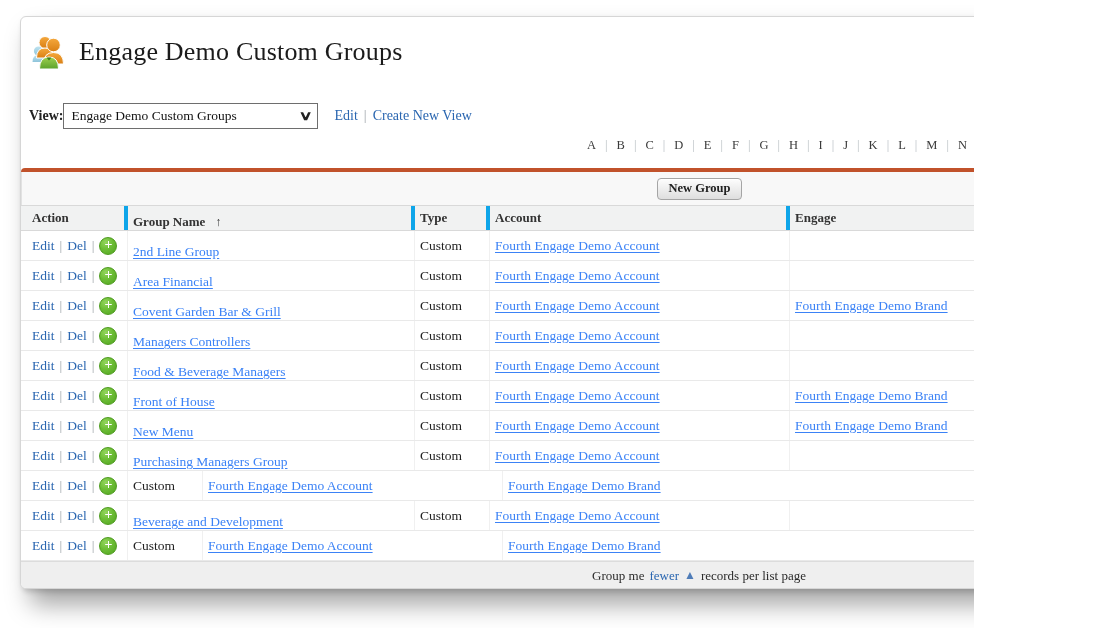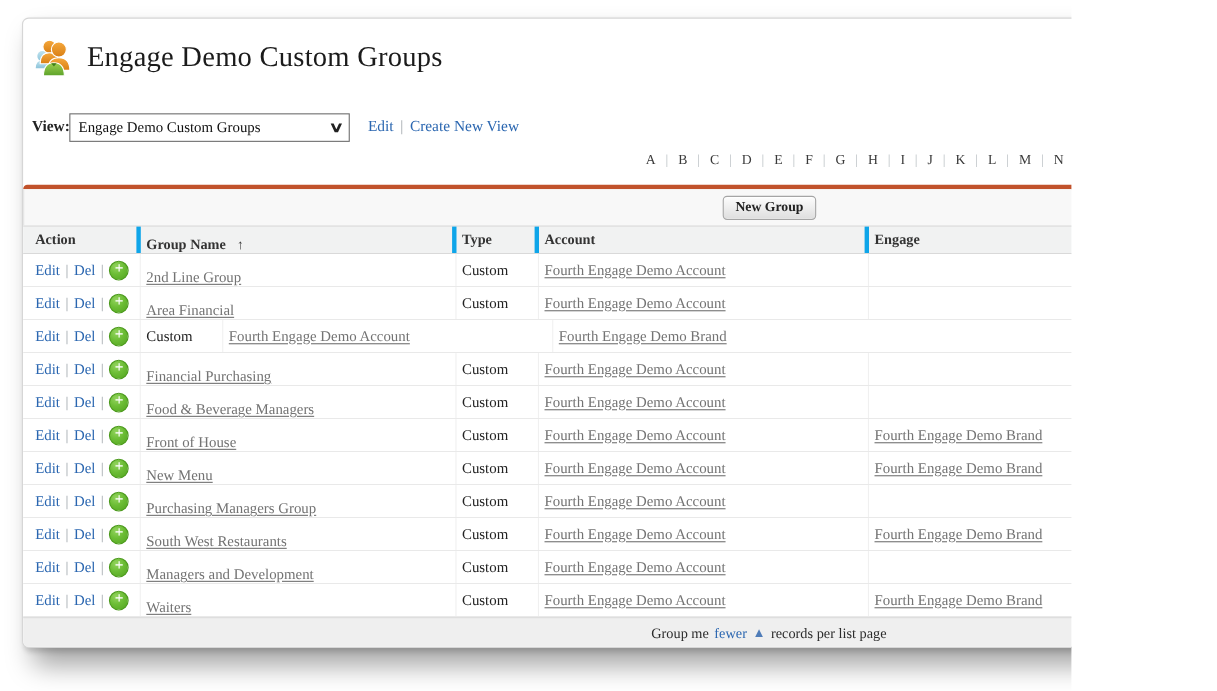--- a/index.html
+++ b/index.html
@@ -52,21 +52,21 @@
   .thead { display:flex; height:26px; background:#f1f2f2; border-top:1px solid #d9d9d9; border-bottom:1px solid #d9d9d9; }
   .hcell { display:flex; align-items:center; font-size:13px; font-weight:bold; color:#333;
            border-right:4px solid #0ea5e9; padding-left:5px; cursor:pointer; }
   .sort { font-size:12px; font-weight:400; margin-left:10px; color:#333; }
 
   .trow { display:flex; height:30px; background:#fff; border-bottom:1px solid #e9e9e9; }
   .cell { display:flex; align-items:center; font-size:13.5px; color:#222; border-right:1px solid #f0f0f0;
           padding-left:5px; overflow:hidden; white-space:nowrap; }
   .c1 { width:107px; } .c2 { width:287px;align-items:flex-end; } .c3 { width:75px; } .c4 { width:300px; } .c5 { flex:1; }
   .c1 { padding-left:11px; gap:5px; }
-  .dark-link { color:#737373; text-decoration:underline; text-underline-offset:2px; cursor:pointer; }
+  .dark-link { color:#3b82f6; text-decoration:underline; text-underline-offset:2px; cursor:pointer; }
 
   .plus { width:18px; height:18px; border-radius:50%; flex:0 0 auto;
           background:radial-gradient(circle at 35% 28%, #93d45e 0%, #6cbd35 45%, #51a31f 100%);
           border:1px solid #4c9a1d; display:flex; align-items:center; justify-content:center; cursor:pointer; }
   .plus-glyph { color:#fff; font-size:14px; font-weight:bold; line-height:1; margin-top:-1px; }
 
   .tfoot { height:28px; background:#efefef; border-top:1px solid #dcdcdc;
            display:flex; align-items:center; justify-content:center; gap:5px; font-size:13px; color:#2b2b2b; }
   .up-tri { color:#4f7cb8; font-size:12px; cursor:pointer; }
 </style>
@@ -228,20 +228,23 @@
   <div class="trow">
     <div class="cell c1">
       <a class="blue-link">Edit</a>
       <span class="pipe">|</span>
       <a class="blue-link">Del</a>
       <span class="pipe">|</span>
       <span class="plus">
                   <span class="plus-glyph">+</span>
                 </span>
     </div>
+    <div class="cell c2">
+      <a class="dark-link">Covent Garden Bar &amp; Grill</a>
+    </div>
     <div class="cell c3">
       <span>Custom</span>
     </div>
     <div class="cell c4">
       <a class="dark-link">Fourth Engage Demo Account</a>
     </div>
     <div class="cell c5">
       <a class="dark-link">Fourth Engage Demo Brand</a>
     </div>
   </div>
@@ -250,21 +253,21 @@
     <div class="cell c1">
       <a class="blue-link">Edit</a>
       <span class="pipe">|</span>
       <a class="blue-link">Del</a>
       <span class="pipe">|</span>
       <span class="plus">
                   <span class="plus-glyph">+</span>
                 </span>
     </div>
     <div class="cell c2">
-      <a class="dark-link">Financial Purchasing</a>
+      <a class="dark-link">Managers Controllers</a>
     </div>
     <div class="cell c3">
       <span>Custom</span>
     </div>
     <div class="cell c4">
       <a class="dark-link">Fourth Engage Demo Account</a>
     </div>
     <div class="cell c5">
       <a class="dark-link"></a>
     </div>
@@ -369,23 +372,20 @@
   <div class="trow">
     <div class="cell c1">
       <a class="blue-link">Edit</a>
       <span class="pipe">|</span>
       <a class="blue-link">Del</a>
       <span class="pipe">|</span>
       <span class="plus">
                   <span class="plus-glyph">+</span>
                 </span>
     </div>
-    <div class="cell c2">
-      <a class="dark-link">South West Restaurants</a>
-    </div>
     <div class="cell c3">
       <span>Custom</span>
     </div>
     <div class="cell c4">
       <a class="dark-link">Fourth Engage Demo Account</a>
     </div>
     <div class="cell c5">
       <a class="dark-link">Fourth Engage Demo Brand</a>
     </div>
   </div>
@@ -394,45 +394,42 @@
     <div class="cell c1">
       <a class="blue-link">Edit</a>
       <span class="pipe">|</span>
       <a class="blue-link">Del</a>
       <span class="pipe">|</span>
       <span class="plus">
                   <span class="plus-glyph">+</span>
                 </span>
     </div>
     <div class="cell c2">
-      <a class="dark-link">Managers and Development</a>
-    </div>
-    <div class="cell c3">
-      <span>Custom</span>
-    </div>
-    <div class="cell c4">
-      <a class="dark-link">Fourth Engage Demo Account</a>
-    </div>
-    <div class="cell c5">
-      <a class="dark-link"></a>
-    </div>
-  </div>
-
-  <div class="trow">
-    <div class="cell c1">
-      <a class="blue-link">Edit</a>
-      <span class="pipe">|</span>
-      <a class="blue-link">Del</a>
-      <span class="pipe">|</span>
-      <span class="plus">
-                  <span class="plus-glyph">+</span>
-                </span>
-    </div>
-    <div class="cell c2">
-      <a class="dark-link">Waiters</a>
+      <a class="dark-link">Beverage and Development</a>
+    </div>
+    <div class="cell c3">
+      <span>Custom</span>
+    </div>
+    <div class="cell c4">
+      <a class="dark-link">Fourth Engage Demo Account</a>
+    </div>
+    <div class="cell c5">
+      <a class="dark-link"></a>
+    </div>
+  </div>
+
+  <div class="trow">
+    <div class="cell c1">
+      <a class="blue-link">Edit</a>
+      <span class="pipe">|</span>
+      <a class="blue-link">Del</a>
+      <span class="pipe">|</span>
+      <span class="plus">
+                  <span class="plus-glyph">+</span>
+                </span>
     </div>
     <div class="cell c3">
       <span>Custom</span>
     </div>
     <div class="cell c4">
       <a class="dark-link">Fourth Engage Demo Account</a>
     </div>
     <div class="cell c5">
       <a class="dark-link">Fourth Engage Demo Brand</a>
     </div>

